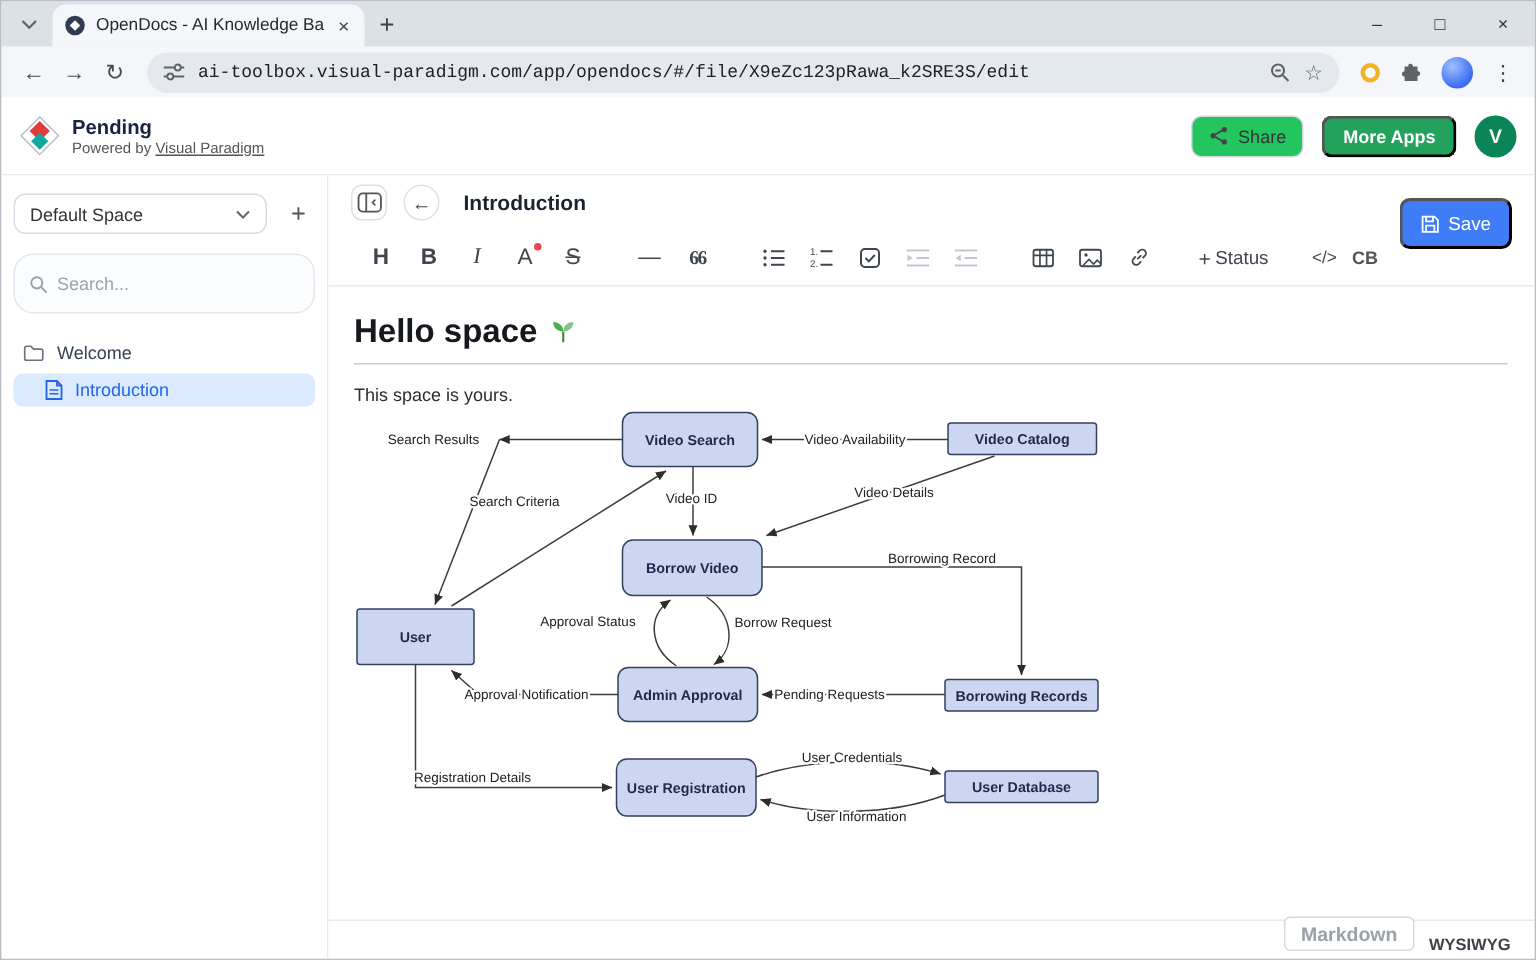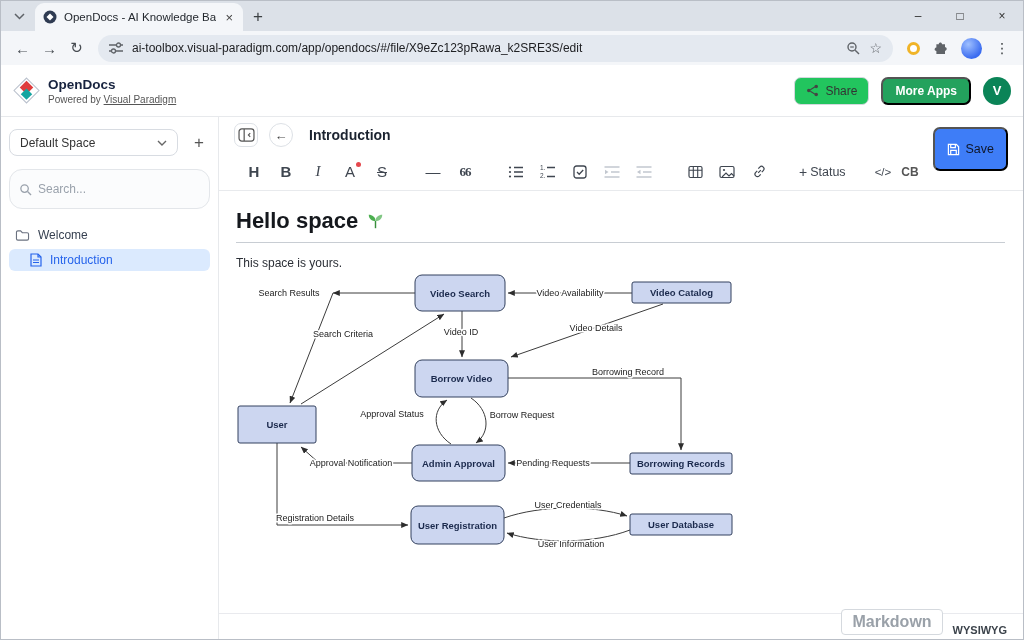--- a/index.html
+++ b/index.html
@@ -14,21 +14,21 @@
   .tab-search-btn { width: 24px; height: 24px; margin-bottom: 3px; display: flex; align-items: center; justify-content: center; border-radius: 6px; }
   .tab { width: 208px; height: 28px; background: #f4f6f9; border-radius: 9px 9px 0 0; display: flex; align-items: center; gap: 7px; padding: 0 8px; margin-left: 4px; }
   .tab-title { flex: 1; font-size: 11.5px; color: #24292f; white-space: nowrap; overflow: hidden; }
   .tab-close { font-size: 13px; color: #444; padding: 0 2px; }
   .new-tab { font-size: 17px; color: #3c4043; margin: 0 0 4px 10px; }
   .win-controls { position: absolute; right: 0; top: 0; height: 30px; display: flex; }
   .wc { width: 42px; height: 30px; display: flex; align-items: center; justify-content: center; font-size: 12px; color: #333; }
   .btoolbar { height: 34px; background: #f4f6f9; display: flex; align-items: center; padding: 0 8px; }
   .nav-btn { width: 27px; height: 27px; border-radius: 50%; display: flex; align-items: center; justify-content: center; font-size: 15px; color: #474c52; }
   .omnibox { flex: 1; height: 27px; background: #e4e9f0; border-radius: 14px; display: flex; align-items: center; gap: 9px; padding: 0 11px; margin: 0 8px; }
-  .url-text { flex: 1; font-size: 12px; color: #202124; white-space: nowrap; overflow: hidden; }
+  .url-text { flex: 1; font-size: 12px; color: #202124; white-space: nowrap; overflow: hidden; font-family: Liberation Mono, monospace; }
   .omni-ic { display: flex; align-items: center; color: #5f6368; }
   .star { font-size: 14px; color: #5f6368; }
   .ext-ring { width: 13px; height: 13px; border: 3px solid #f0b428; border-radius: 50%; background: #fff; }
   .browser-right { display: flex; align-items: center; gap: 13px; padding: 0 6px; }
   .profile-dot { width: 21px; height: 21px; border-radius: 50%; background: radial-gradient(circle at 35% 30%, #9fc0ff, #3b6cf0 70%); }
   .menu-dots { font-size: 14px; color: #3c4043; }
   
   .app-header { height: 52px; background: #fff; border-bottom: 1px solid #e7e9ec; display: flex; align-items: center; padding: 0 12px; }
   .brand { display: flex; align-items: center; gap: 8px; }
   .brand-col { display: flex; flex-direction: column; }
@@ -50,21 +50,21 @@
   .search-box input::placeholder { color: #9aa2ac; }
   .tree { margin-top: 15px; }
   .tree-row { display: flex; align-items: center; gap: 8px; font-size: 12px; color: #374151; padding: 4px 6px; border-radius: 6px; }
   .tree-row.selected { background: var(--selected-bg, #dbeafe); color: var(--selected-fg, #2563eb); padding-left: 21px; margin-top: 3px; }
   
   .content { flex: 1; display: flex; flex-direction: column; position: relative; background: #fff; }
   .doc-header { height: 36px; display: flex; align-items: center; gap: 11px; padding: 0 15px; }
   .sq-btn { width: 24px; height: 24px; border: 1px solid #dde1e6; border-radius: 7px; display: flex; align-items: center; justify-content: center; }
   .circle-btn { width: 24px; height: 24px; border: 1px solid #dde1e6; border-radius: 50%; display: flex; align-items: center; justify-content: center; font-size: 13px; color: #444; }
   .doc-title { font-size: 14px; font-weight: bold; color: #1b2330; margin-left: 5px; }
-  .save-btn { margin-left: auto; height: 44px; background: var(--save-bg, #3e7df7); border-radius: 7px; color: #0f172a; display: flex; align-items: center; gap: 6px; padding: 0 12px; font-size: 12.5px; margin-top: 28px; }
+  .save-btn { margin-left: auto; height: 34px; background: var(--save-bg, #3e7df7); border-radius: 7px; color: #ffffff; display: flex; align-items: center; gap: 6px; padding: 0 12px; font-size: 12.5px; margin-top: 28px; }
   .ed-toolbar { height: 38px; display: flex; align-items: center; padding: 0 24px; gap: 10px; border-bottom: 1px solid #e8eaed; color: #3f4650; }
   .tbtn { width: 22px; height: 22px; display: flex; align-items: center; justify-content: center; font-size: 15px; color: #3f4650; position: relative; }
   .grp { margin-left: 19px; }
   .t-b { font-weight: bold; }
   .t-i { font-family: "Liberation Serif", serif; font-style: italic; }
   .t-s { text-decoration: line-through; }
   .t-q { font-family: "Liberation Serif", serif; font-weight: bold; font-size: 13px; letter-spacing: -1px; }
   .t-code { font-size: 11.5px; width: auto; }
   .t-cb { font-size: 12px; font-weight: bold; color: #555; width: auto; }
   .t-insert { width: auto; font-size: 12.5px; gap: 3px; }
@@ -75,21 +75,21 @@
   .doc-h1 { display: flex; align-items: center; gap: 8px; font-size: 22px; font-weight: bold; color: #15181d; line-height: 28px; }
   .doc-hr { border: none; border-top: 1px solid #c8cdd3; margin-top: 7px; }
   .doc-p { font-size: 12px; color: #2b2f36; margin-top: 13px; height: 15px; }
   .dfd { display: block; }
   .dfd-edge { fill: none; stroke: #3c3c3c; stroke-width: 1; }
   .dfd-elabel { font-size: 9px; fill: #222; text-anchor: middle; paint-order: stroke; stroke: #fff; stroke-width: 3px; stroke-linejoin: round; font-family: "Liberation Sans", sans-serif; }
   .dfd-node { fill: var(--node-fill, #ccd6f0); stroke: var(--node-stroke, #33415e); stroke-width: 1; }
   .dfd-nlabel { font-size: 9.5px; font-weight: bold; fill: #1b2a4d; text-anchor: middle; font-family: "Liberation Sans", sans-serif; }
   .footer-line { position: absolute; left: 0; right: 0; bottom: 27px; border-top: 1px solid #e9eaee; }
   .mode-footer { position: absolute; right: 16px; bottom: 5px; display: flex; align-items: center; gap: 10px; }
-  .markdown-btn { border: 1px solid #d5d9de; border-radius: 4px; background: #fff; color: #9aa1a9; font-size: 16px; font-weight: bold; padding: 3px 10px; }
+  .markdown-btn { border: 1px solid #d5d9de; border-radius: 4px; background: #fff; color: #9aa1a9; font-size: 13px; font-weight: bold; padding: 3px 10px; }
   .wysiwyg-btn { color: #3c434b; font-size: 11px; font-weight: bold; margin-top: 16px; }
   svg.ic { display: block; }
 </style>
 </head>
 <body>
 
 <div class="tabstrip">
   <div class="tab-search-btn">
     <svg class="ic" width="11" height="7" viewBox="0 0 11 7">
         <path d="M1 1l4.5 4.5L10 1" fill="none" stroke="#5f6368" stroke-width="1.5"></path>
@@ -146,21 +146,21 @@
 </div>
 
 <div class="app-header">
   <div class="brand">
     <svg class="ic" width="27" height="27" viewBox="0 0 26 26">
       <path d="M13 1L25 13 13 25 1 13z" fill="#fff" stroke="#b9c0cc"></path>
       <path d="M13 3.5l6.5 6.5L13 16.5 6.5 10z" fill="#df3c3c"></path>
       <path d="M13 11l5.5 5.5L13 22l-5.5-5.5z" fill="#14a5a0"></path>
     </svg>
     <div class="brand-col">
-      <span class="app-name">OpenDocs</span>
+      <span class="app-name">Pending</span>
       <span class="powered"><span>Powered by</span> <a href="#">Visual Paradigm</a></span>
     </div>
   </div>
   <div class="header-right">
     <button class="share-btn">
       <svg class="ic" width="13" height="13" viewBox="0 0 14 14">
         <circle cx="11" cy="2.6" r="1.9" fill="#444"></circle>
           <circle cx="3" cy="7" r="1.9" fill="#444"></circle>
           <circle cx="11" cy="11.4" r="1.9" fill="#444"></circle>
         <path d="M4.6 6.1l4.8-2.8M4.6 7.9l4.8 2.8" stroke="#444" stroke-width="1.2" fill="none"></path>

